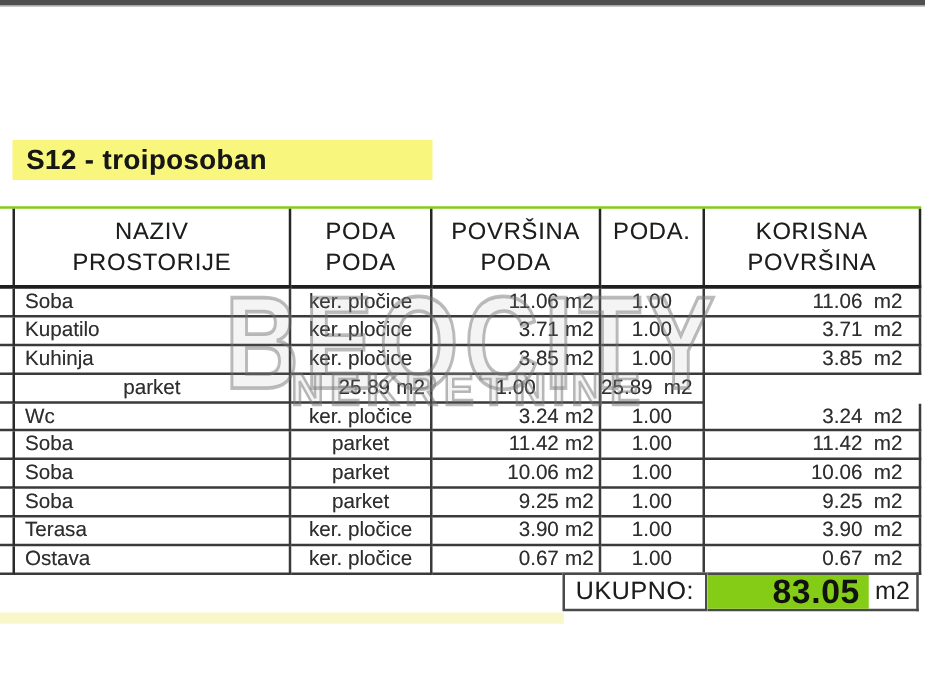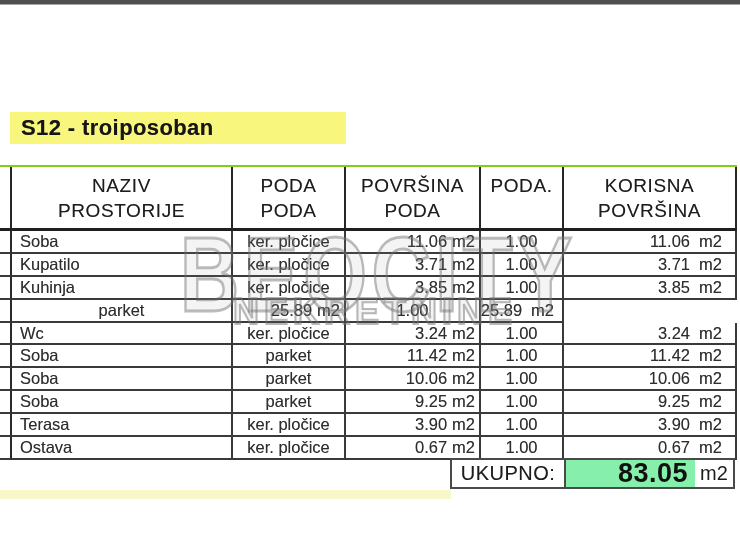--- a/index.html
+++ b/index.html
@@ -61,21 +61,21 @@
   .total-label{
     width:112px;background:#fff;border:2px solid #4a4a4a;
     display:flex;align-items:center;justify-content:center;
     font-size:20px;color:#1d1d1d;letter-spacing:.5px;
     text-shadow:0 0 .5px rgba(40,40,40,.4);
   }
   .total-value-box{
     width:167px;border:2px solid #4a4a4a;border-left:none;display:flex;align-items:stretch;background:#fff;
   }
   .total-value{
-    flex:1;background:#86efac;display:flex;align-items:center;justify-content:flex-end;
+    flex:1;background:#84cc16;display:flex;align-items:center;justify-content:flex-end;
     font-weight:bold;font-size:27px;color:#111;padding-right:7px;letter-spacing:.5px;
   }
   .total-unit{
     width:38px;display:flex;align-items:center;justify-content:center;
     font-size:20px;color:#1d1d1d;
   }
   .bottom-strip{
     position:absolute;left:0;top:490px;width:451px;height:9px;
     background:#f5f5bd;opacity:.8;
   }

